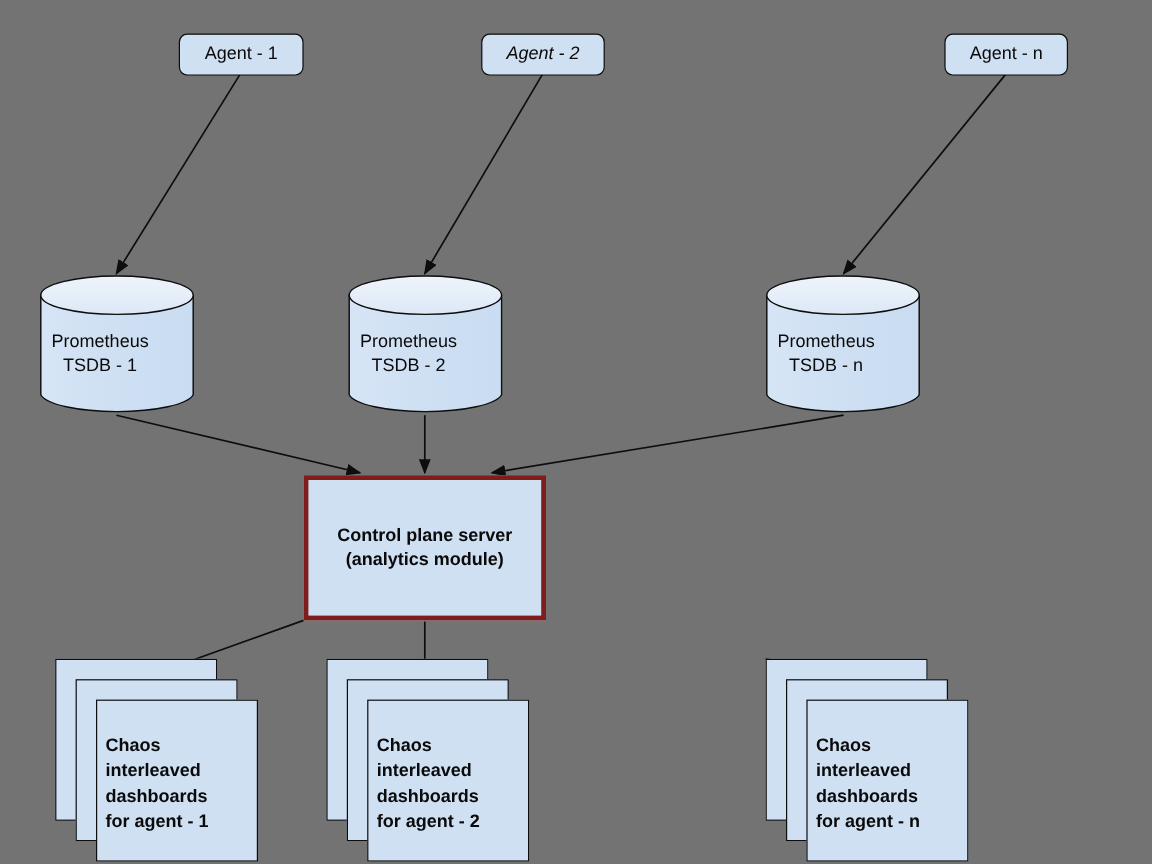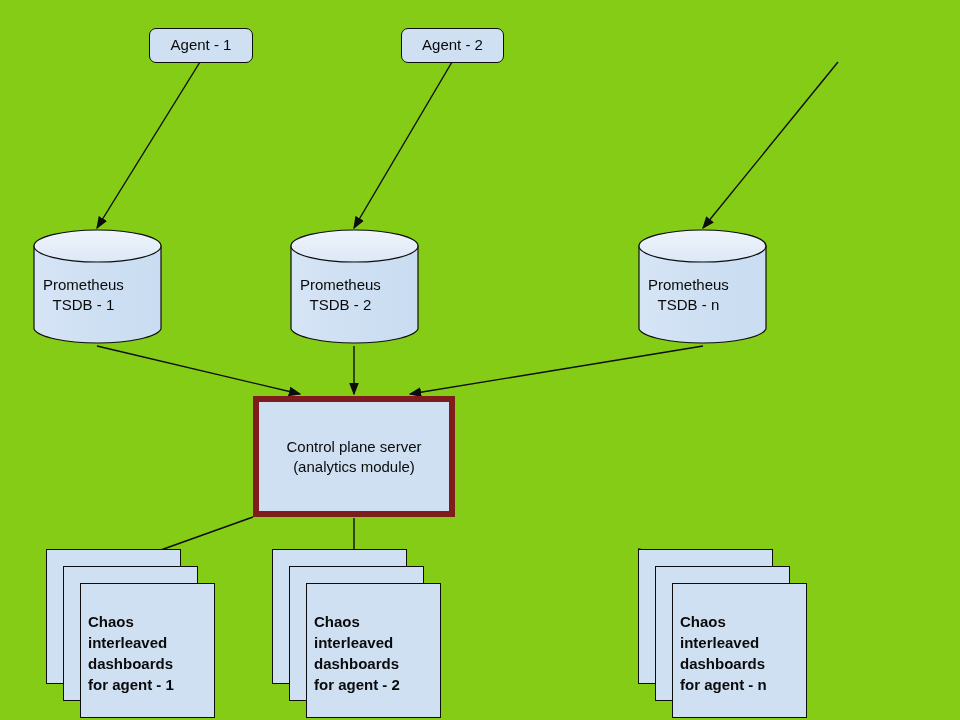--- a/index.html
+++ b/index.html
@@ -4,21 +4,21 @@
 <style>
   html, body {
     margin: 0;
     padding: 0;
     background: #000000;
   }
   #canvas {
     position: relative;
     width: 960px;
     height: 720px;
-    background: #84cc16;
+    background: #737373;
     overflow: hidden;
     font-family: "Liberation Sans", sans-serif;
   }
   .node {
     position: absolute;
     box-sizing: border-box;
   }
   
   .agent-box {
     background: #cfe0f3;
@@ -43,29 +43,30 @@
     color: #0a0a0a;
     font-size: 15px;
     line-height: 20px;
     white-space: pre-line;
     pointer-events: none;
     text-align: center;
   }
   
   .rect-box {
     background: #cfe0f3;
-    border: 6px solid #7f1d1d;
+    border: 4px solid #7f1d1d;
     display: flex;
     align-items: center;
     justify-content: center;
     text-align: center;
     color: #0a0a0a;
     font-size: 15px;
     line-height: 20px;
     white-space: pre-line;
+    font-weight: bold;
   }
   
   .stack {
     position: absolute;
     font-weight: bold;
   }
   .card {
     position: absolute;
     width: 135px;
     height: 135px;
@@ -127,24 +128,27 @@
 
     <line x1="253" y1="517" x2="130" y2="561" stroke="#0d0d0d" stroke-width="1.4" marker-end="url(#arrowhead)"></line>
     <line x1="354" y1="518" x2="354" y2="564" stroke="#0d0d0d" stroke-width="1.4" marker-end="url(#arrowhead)"></line>
     <line x1="638" y1="549" x2="723" y2="565" stroke="#0d0d0d" stroke-width="1.4" marker-end="url(#arrowhead)"></line>
   </svg>
 
   <div class="node agent-box" style="left:149px; top:28px; width:104px; height:35px;">
     <span>Agent - 1</span>
   </div>
 
-  <div class="node agent-box" style="left:401px; top:28px; width:103px; height:35px;">
+  <div class="node agent-box" style="left:401px; top:28px; width:103px; height:35px;font-style:italic;">
     <span>Agent - 2</span>
   </div>
 
+  <div class="node agent-box" style="left:787px; top:28px; width:103px; height:35px;">
+    <span>Agent - n</span>
+  </div>
 
   <div class="cylinder" style="left:33px; top:229px; width:129px; height:117px;">
     <svg width="129" height="117" viewBox="0 0 129 117" xmlns="http://www.w3.org/2000/svg">
       <path d="M1,17 L1,100 A64,16 0 0 0 128,100 L128,17 Z" fill="url(#cylBody)" stroke="#0d0d0d" stroke-width="1.2"></path>
       <ellipse cx="64.5" cy="17" rx="63.5" ry="16" fill="url(#cylTop)" stroke="#0d0d0d" stroke-width="1.2"></ellipse>
     </svg>
     <div class="cyl-label">Prometheus
 TSDB - 1</div>
   </div>
 

